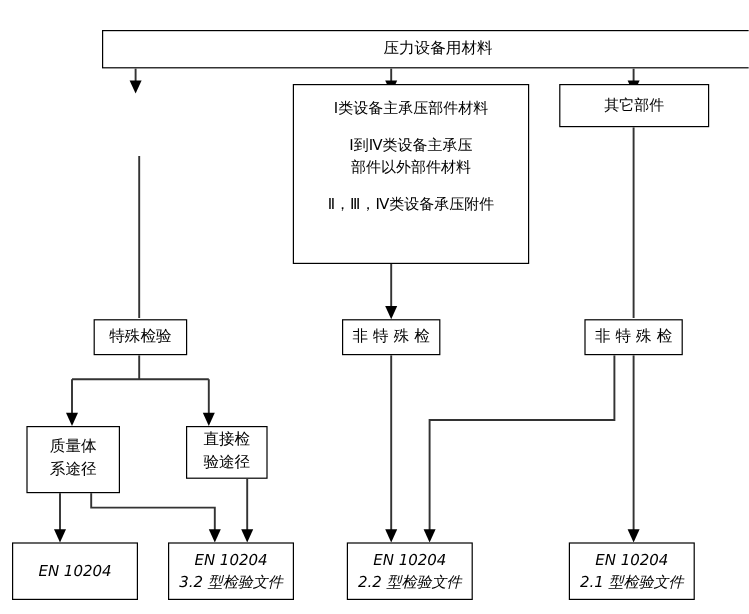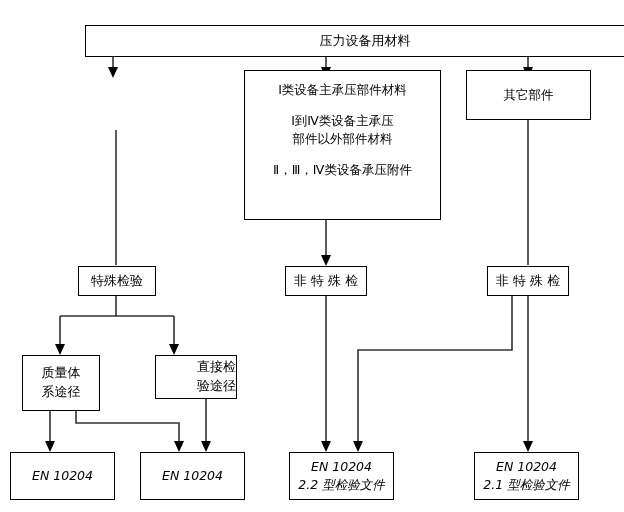--- a/index.html
+++ b/index.html
@@ -114,52 +114,53 @@
 
   <div class="node n-cat" style="left:228px; top:70px; width:197px; height:150px; justify-content:flex-start; padding-top:10px;margin-left:16px;">
     <span class="line">Ⅰ类设备主承压部件材料</span>
     <span class="spacer-line"></span>
     <span class="line">Ⅰ到Ⅳ类设备主承压</span>
     <span class="line">部件以外部件材料</span>
     <span class="spacer-line"></span>
     <span class="line">Ⅱ，Ⅲ，Ⅳ类设备承压附件</span>
   </div>
 
-  <div class="node n-cat" style="left:466px; top:70px; width:125px; height:50px;">
+  <div class="node n-cat" style="left:466px; top:70px; width:125px; height:36px;">
     <span class="line">其它部件</span>
   </div>
 
   <div class="node n-mid" style="left:78px; top:266px; width:78px; height:30px;">
     <span class="line">特殊检验</span>
   </div>
 
   <div class="node n-mid" style="left:285px; top:266px; width:82px; height:30px;">
     <span class="line">非 特 殊 检</span>
   </div>
 
   <div class="node n-mid" style="left:487px; top:266px; width:82px; height:30px;">
     <span class="line">非 特 殊 检</span>
   </div>
 
   <div class="node n-small" style="left:22px; top:355px; width:78px; height:56px;">
     <span class="line">质量体</span>
     <span class="line">系途径</span>
   </div>
 
-  <div class="node n-small" style="left:155px; top:355px; width:82px; height:44px;align-items:flex-end;">
+  <div class="node n-small" style="left:155px; top:355px; width:68px; height:44px;">
     <span class="line">直接检</span>
     <span class="line">验途径</span>
   </div>
 
   <div class="node n-doc" style="left:10px; top:452px; width:105px; height:48px;">
     <span class="line">EN 10204</span>
   </div>
 
   <div class="node n-doc" style="left:140px; top:452px; width:105px; height:48px;">
     <span class="line">EN 10204</span>
+    <span class="line">3.2 型检验文件</span>
   </div>
 
   <div class="node n-doc" style="left:289px; top:452px; width:105px; height:48px;">
     <span class="line">EN 10204</span>
     <span class="line">2.2 型检验文件</span>
   </div>
 
   <div class="node n-doc" style="left:474px; top:452px; width:105px; height:48px;">
     <span class="line">EN 10204</span>
     <span class="line">2.1 型检验文件</span>

